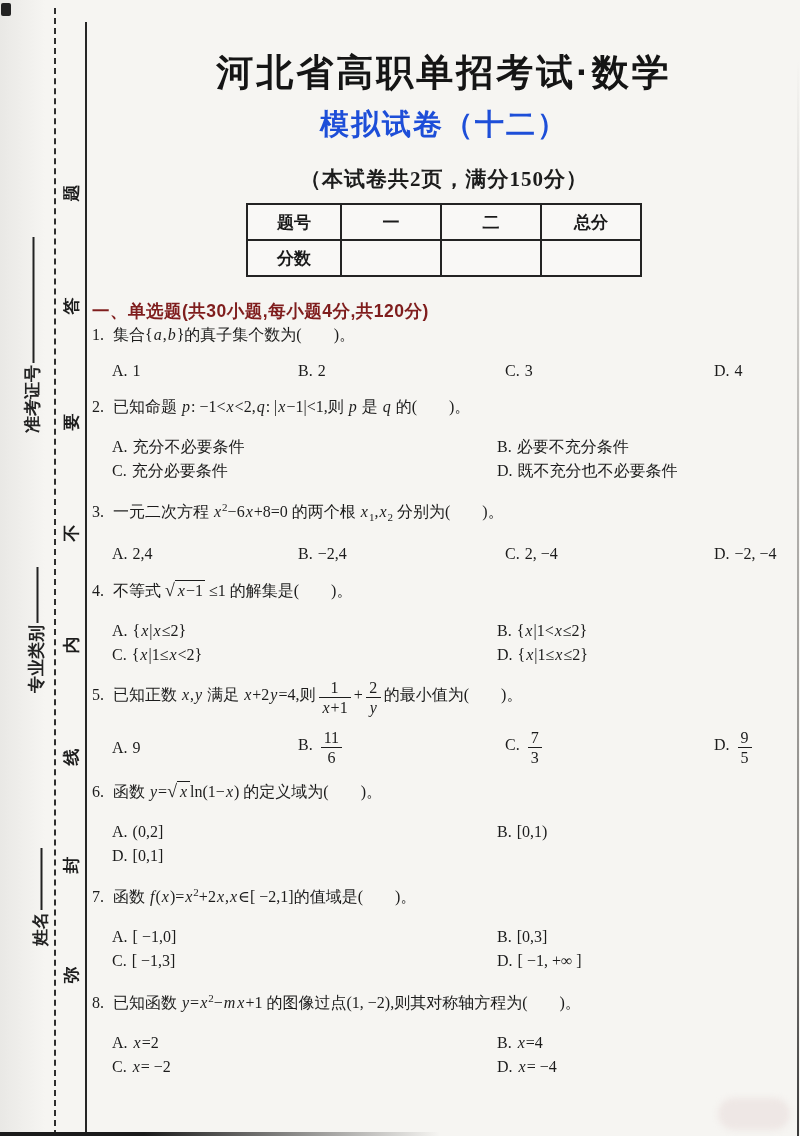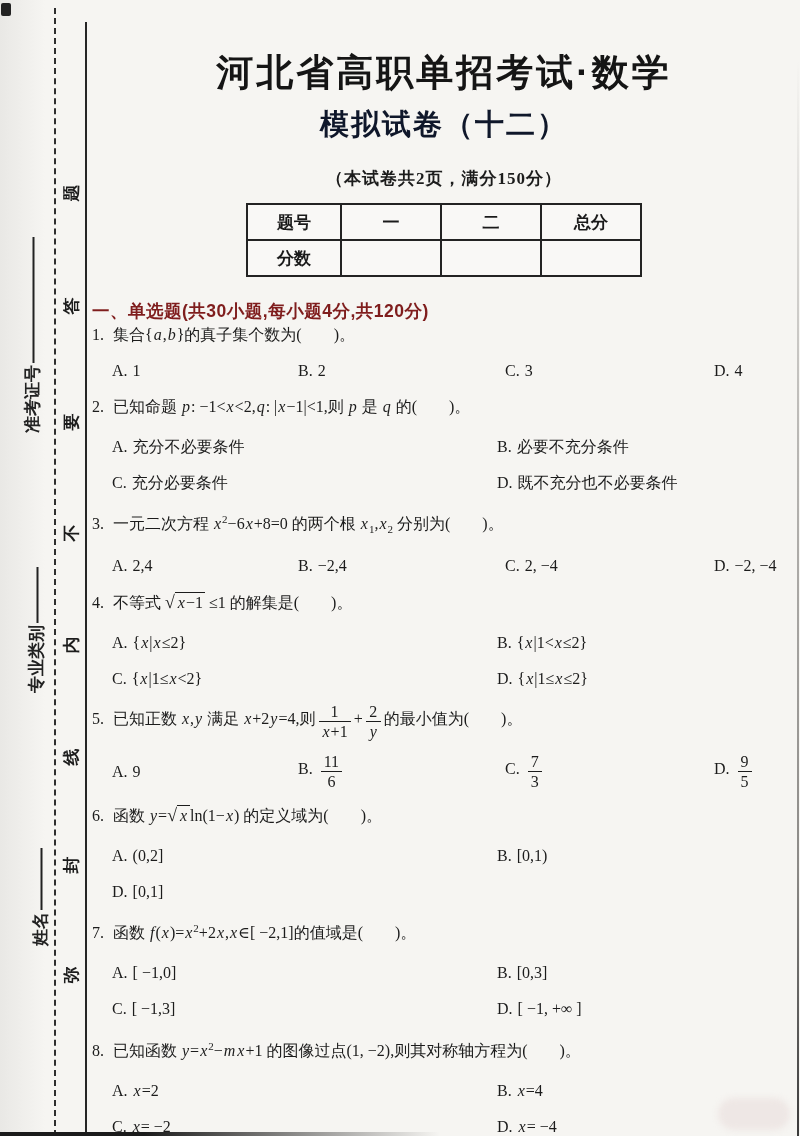--- a/index.html
+++ b/index.html
@@ -34,39 +34,39 @@
   .watermark{position:absolute;right:10px;bottom:6px;width:72px;height:32px;border-radius:16px;
     background:rgba(233,221,220,0.6);filter:blur(3px);}
   
   .content{position:absolute;left:92px;top:0;width:704px;}
   .title{
     margin-top:50px;text-align:center;font-size:37px;font-weight:700;letter-spacing:3px;line-height:46px;
     font-family:"Liberation Sans","DejaVu Sans",sans-serif;color:#151515;
   }
   .subtitle{
     margin-top:10px;text-align:center;font-size:29px;font-weight:700;letter-spacing:2px;line-height:36px;
-    font-family:"Liberation Sans","DejaVu Sans",sans-serif;color:#0f172a;
+    font-family:"Liberation Sans","DejaVu Sans",sans-serif;color:#1d4ed8;
   }
-  .info{margin-top:26px;text-align:center;font-size:17px;font-weight:600;letter-spacing:1px;line-height:22px;}
+  .info{margin-top:26px;text-align:center;font-size:21px;font-weight:600;letter-spacing:1px;line-height:22px;}
   table.score{border-collapse:collapse;margin:13px 0 0 154px;table-layout:fixed;
     font-family:"Liberation Sans","DejaVu Sans",sans-serif;}
   table.score td{
     border:2.2px solid #232323;width:96px;height:32px;text-align:center;vertical-align:middle;
     font-size:17px;font-weight:600;color:#1a1a1a;background:rgba(255,255,255,0.35);
   }
   table.score td:first-child{width:90px;}
   .section-heading{
     margin-top:22px;font-size:17.5px;font-weight:700;letter-spacing:0.5px;line-height:24px;
     font-family:"Liberation Sans","DejaVu Sans",sans-serif;color:#7f1d1d;
   }
   
   .question{margin-bottom:12px;}
   .stem{line-height:24px;font-size:16px;white-space:nowrap;}
   .qnum{display:inline-block;margin-right:9px;}
-  .options{margin-top:12px;margin-left:20px;display:grid;row-gap:12px;align-items:center;}
+  .options{margin-top:12px;margin-left:20px;display:grid;align-items:center;}
   .options.cols4{grid-template-columns:186px 207px 209px auto;}
   .options.cols2{grid-template-columns:385px auto;margin-top:16px;}
   .option{line-height:24px;font-size:16px;white-space:nowrap;}
   .olabel{margin-right:5px;}
   
   .mi{font-style:italic;padding:0 1px;}
   sup.msup{font-size:11px;}
   sub.msub{font-size:11px;}
   .frac{display:inline-block;vertical-align:-0.85em;text-align:center;margin:0 3px;line-height:1.1;}
   .frac .fn{display:block;padding:0 3px 1px;border-bottom:1.5px solid #1c1c1c;}

